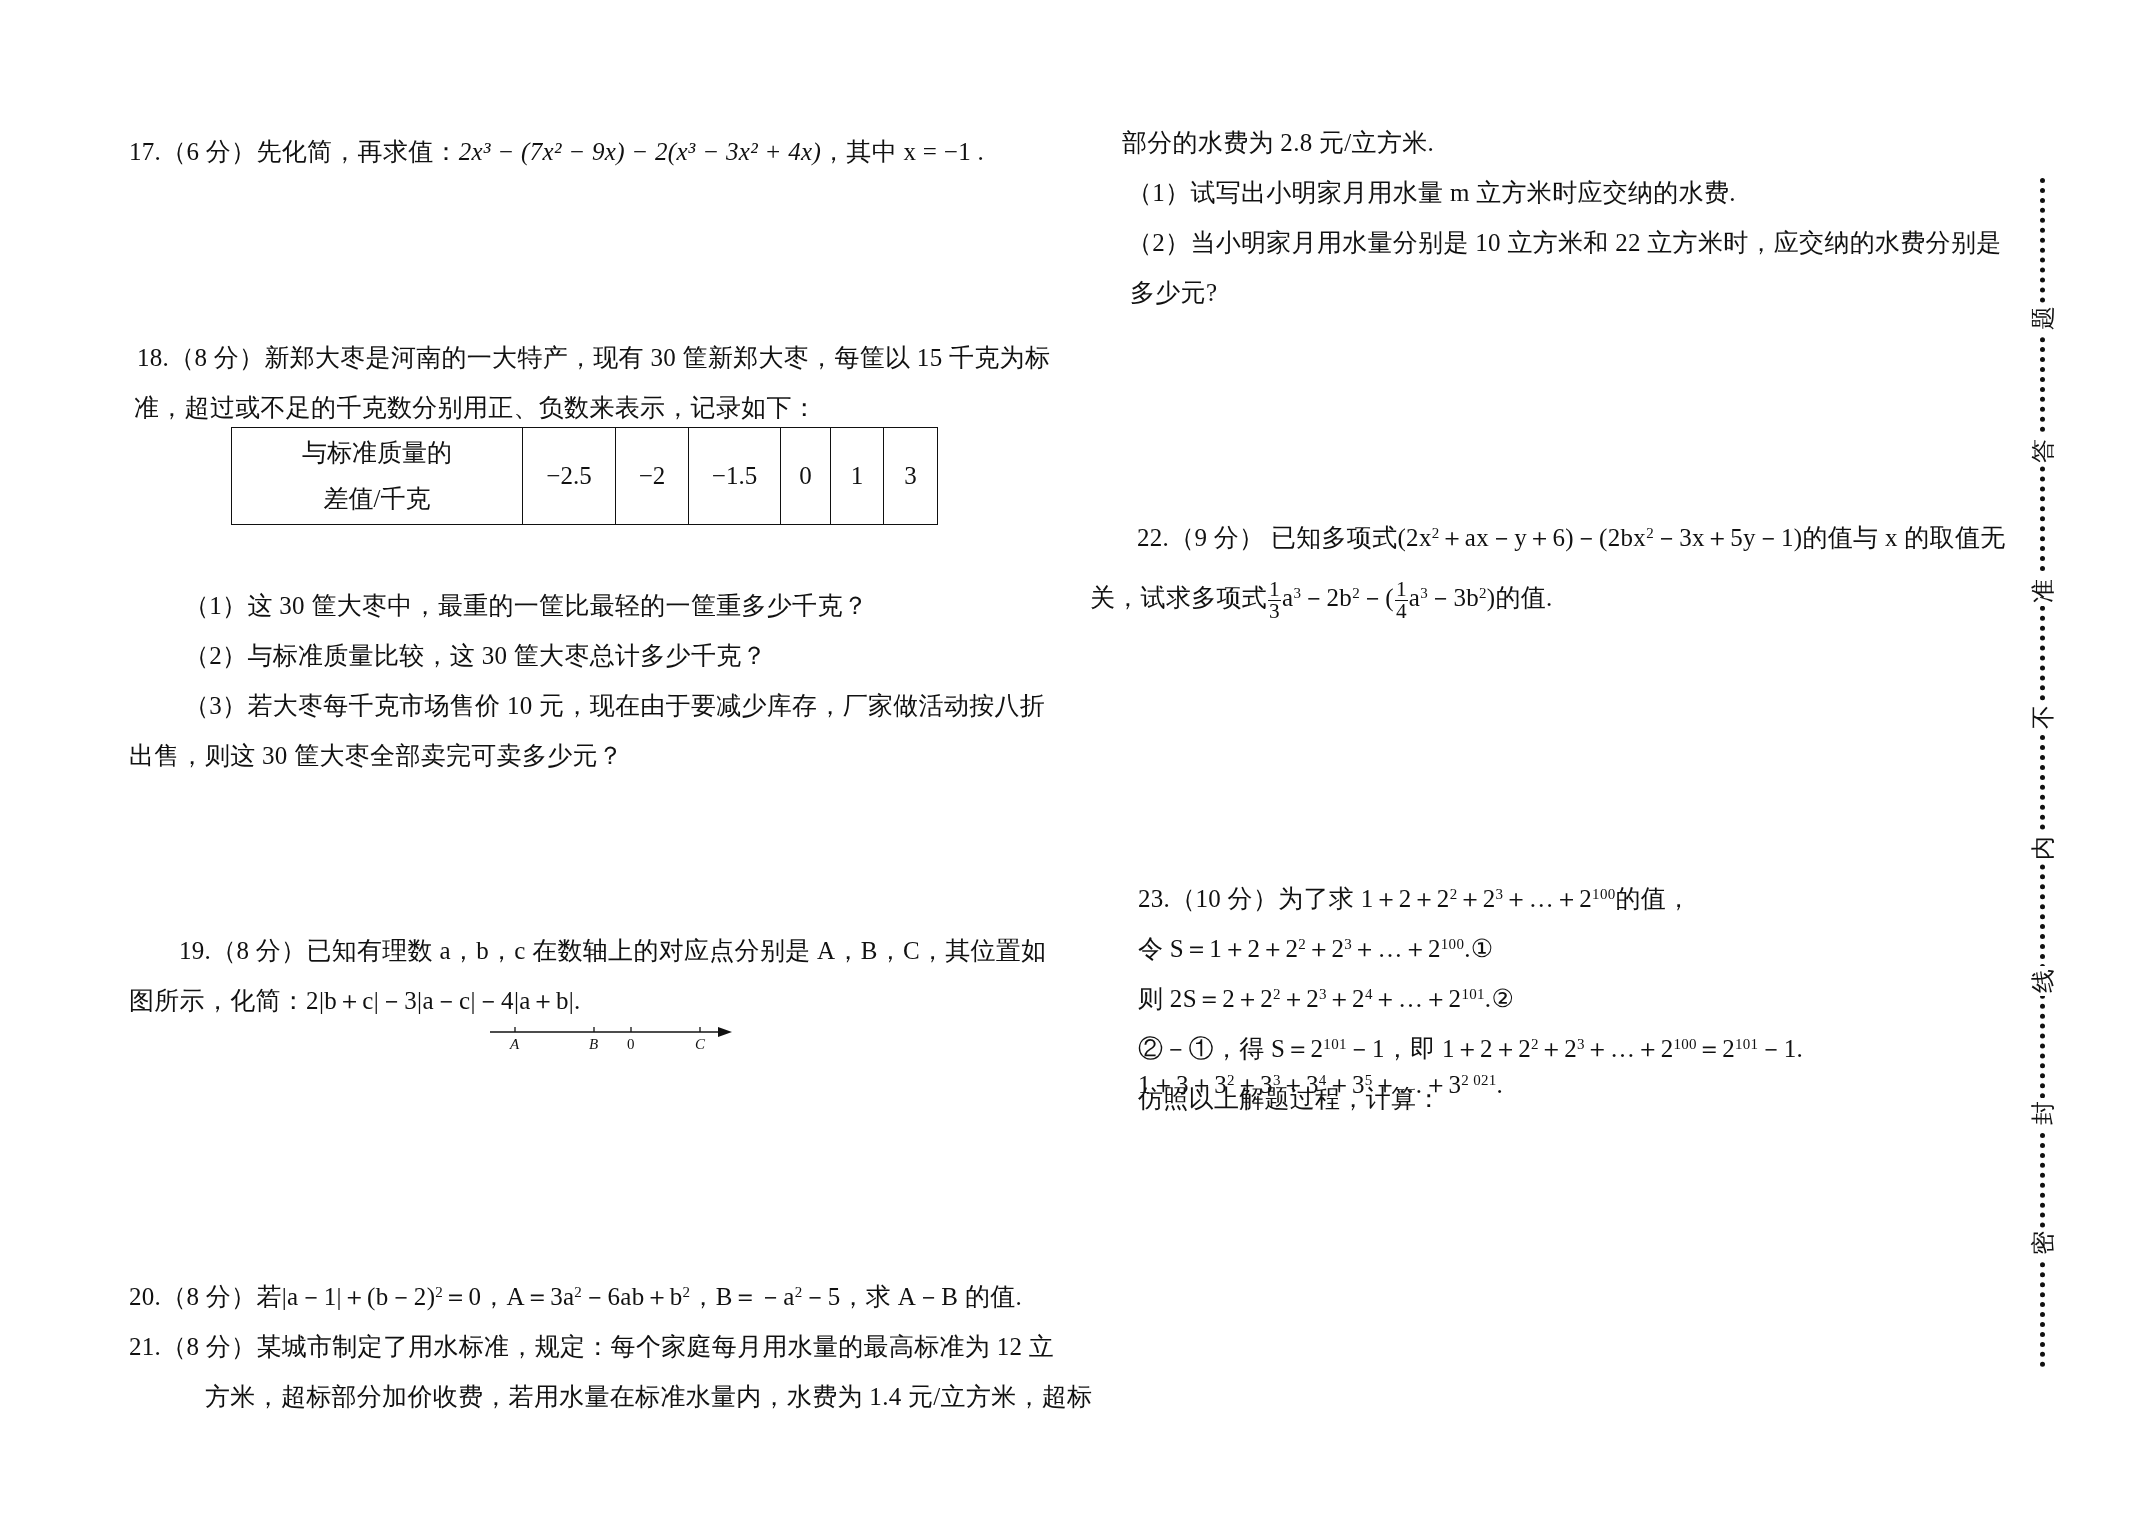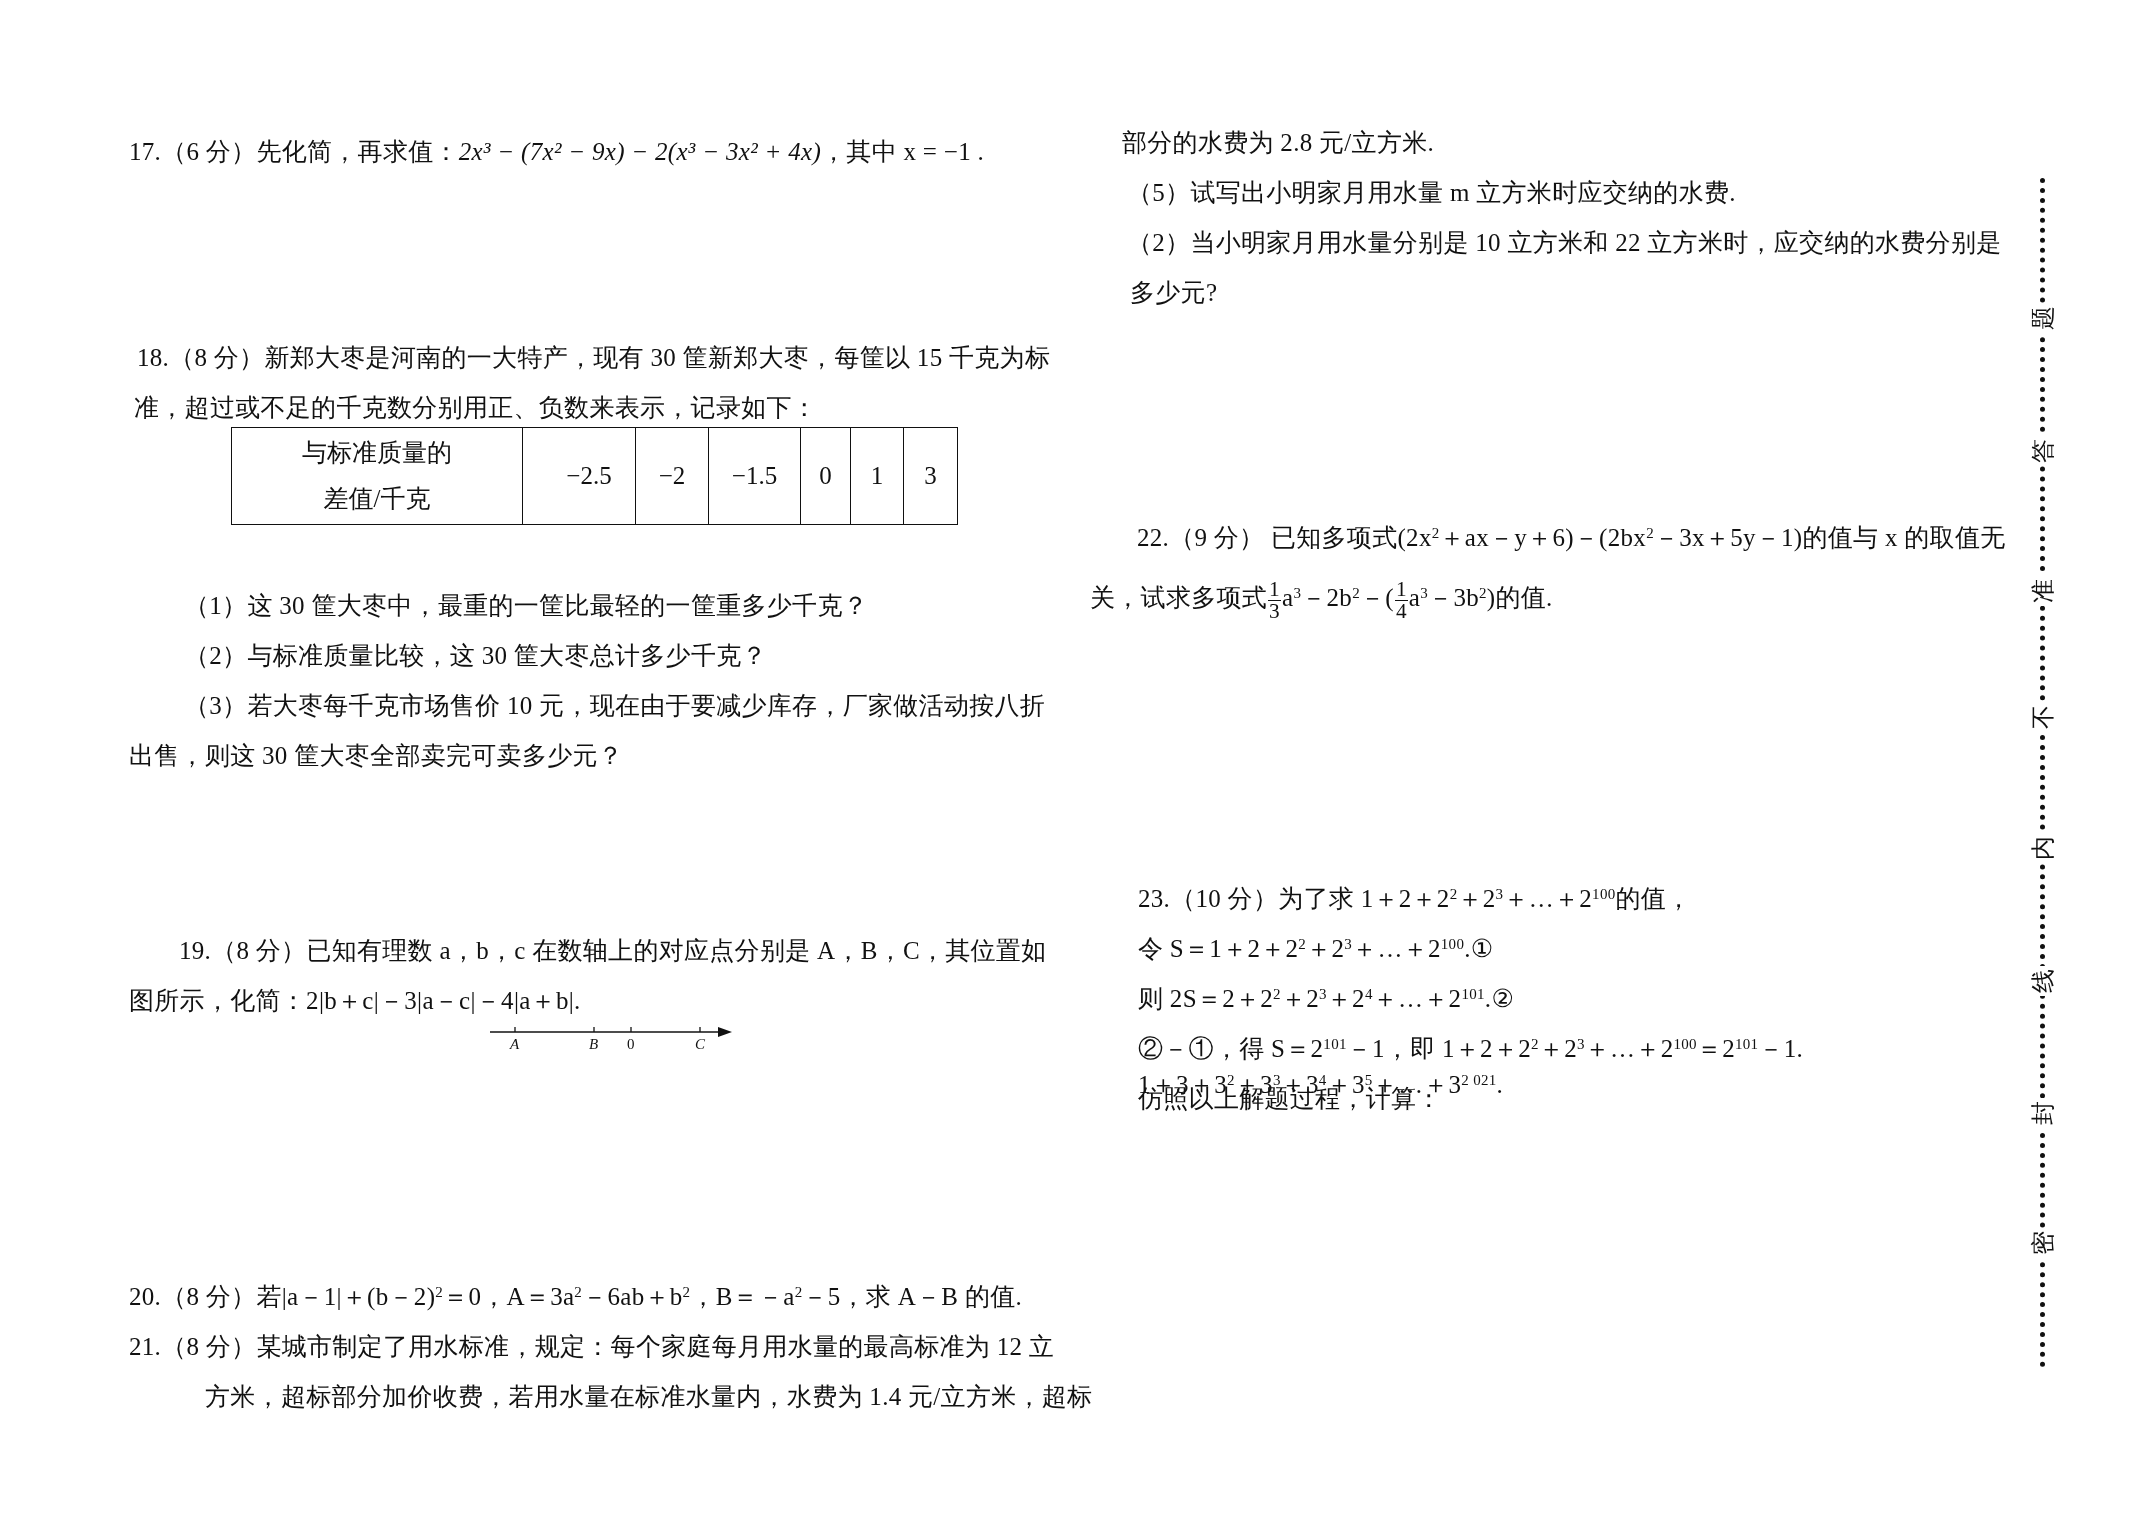--- a/index.html
+++ b/index.html
@@ -32,21 +32,21 @@
 <div class="line" style="left:129px; top:343px;margin-left:8px;">18.（8 分）新郑大枣是河南的一大特产，现有 30 筐新郑大枣，每筐以 15 千克为标</div>
 <div class="line" style="left:134px; top:393px;">准，超过或不足的千克数分别用正、负数来表示，记录如下：</div>
 
 <table class="data">
   <tbody>
       <tr class="r1">
     <td class="hdr" style="width:290px;">
       <span>与标准质量的</span><br>
       <span>差值/千克</span>
     </td>
-    <td style="width:92px;padding-left:20px;">−2.5</td>
+    <td style="width:92px;">−2.5</td>
     <td style="width:72px;">−2</td>
     <td style="width:91px;">−1.5</td>
     <td style="width:49px;">0</td>
     <td style="width:52px;">1</td>
     <td style="width:53px;">3</td>
   </tr>
 </tbody>
   </table>
 
 <div class="line" style="left:184px; top:591px;">（1）这 30 筐大枣中，最重的一筐比最轻的一筐重多少千克？</div>
@@ -73,21 +73,21 @@
 </div>
 
 <div class="line" style="left:129px; top:1282px;">
   <span>20.（8 分）若|a－1|＋(b－2)</span><sup>2</sup><span>＝0，A＝3a</span><sup>2</sup><span>－6ab＋b</span><sup>2</sup><span>，B＝－a</span><sup>2</sup><span>－5，求 A－B 的值.</span>
 </div>
 
 <div class="line" style="left:129px; top:1332px;">21.（8 分）某城市制定了用水标准，规定：每个家庭每月用水量的最高标准为 12 立</div>
 <div class="line" style="left:161px; top:1382px;margin-left:44px;">方米，超标部分加价收费，若用水量在标准水量内，水费为 1.4 元/立方米，超标</div>
 
 <div class="line" style="left:1122px; top:128px;">部分的水费为 2.8 元/立方米.</div>
-<div class="line" style="left:1127px; top:178px;">（5）试写出小明家月用水量 m 立方米时应交纳的水费.</div>
+<div class="line" style="left:1127px; top:178px;">（1）试写出小明家月用水量 m 立方米时应交纳的水费.</div>
 <div class="line" style="left:1127px; top:228px;">（2）当小明家月用水量分别是 10 立方米和 22 立方米时，应交纳的水费分别是</div>
 <div class="line" style="left:1130px; top:278px;">多少元?</div>
 
 <div class="line" style="left:1137px; top:523px;">
   <span>22.（9 分） 已知多项式(2x</span><sup>2</sup><span>＋ax－y＋6)－(2bx</span><sup>2</sup><span>－3x＋5y－1)的值与 x 的取值无</span>
 </div>
 <div class="line" style="left:1090px; top:579px;">
   <span>关，试求多项式</span><span class="frac"><span class="n">1</span><span class="d">3</span></span><span>a</span><sup>3</sup><span>－2b</span><sup>2</sup><span>－(</span><span class="frac"><span class="n">1</span><span class="d">4</span></span><span>a</span><sup>3</sup><span>－3b</span><sup>2</sup><span>)的值.</span>
 </div>
 

